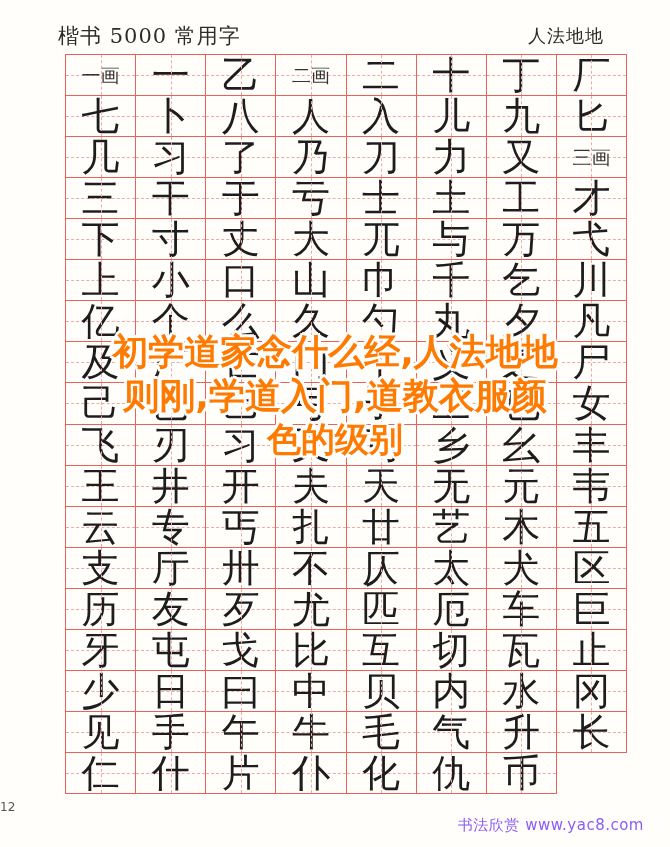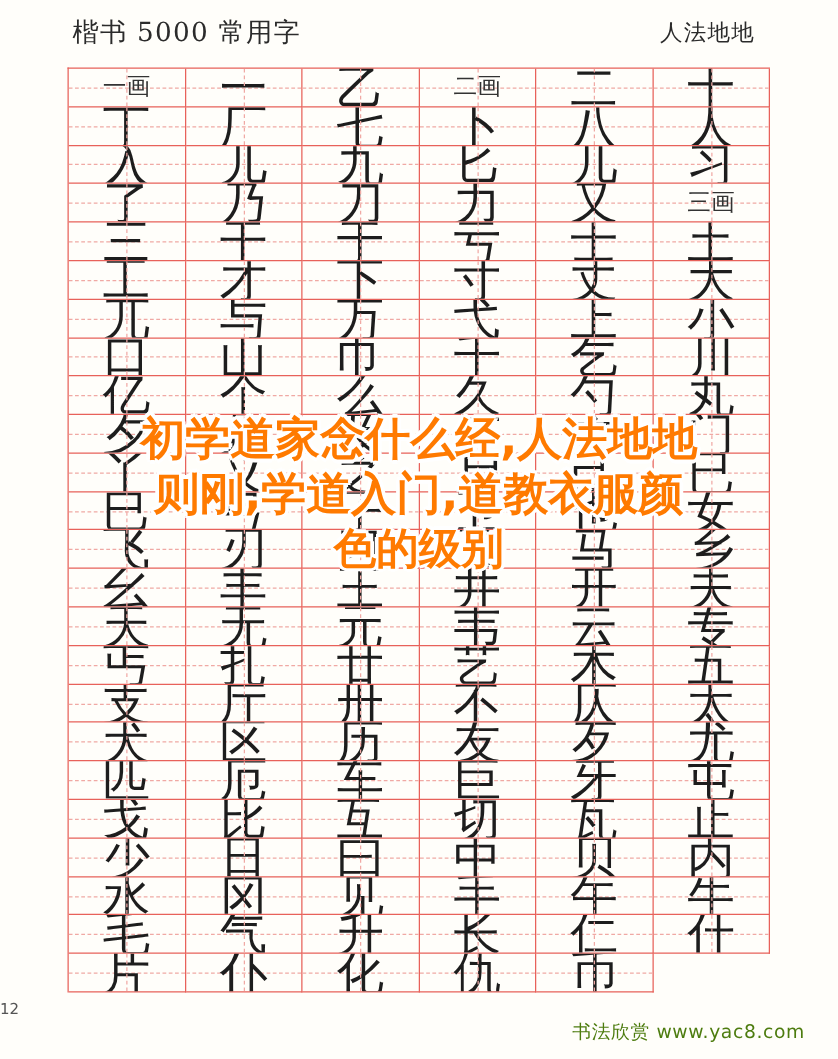--- a/index.html
+++ b/index.html
@@ -23,21 +23,21 @@
     position: absolute;
     left: 0; top: 0;
     width: 670px;
     height: 847px;
     background: #fffefa;
   }
 
   .sheet-header {
     position: absolute;
     left: 0;
-    top: 0;
+    top: 10px;
     width: 656px;
     height: 42px;
   }
   .sheet-title {
     position: absolute;
     left: 58px;
     top: 12px;
     font-family: "DejaVu Serif", serif;
     font-size: 21px;
     color: #2b2b2b;
@@ -51,26 +51,26 @@
     font-family: "DejaVu Serif", serif;
     font-size: 18px;
     color: #2b2b2b;
     letter-spacing: 1px;
     white-space: nowrap;
   }
 
   
   .grid {
     position: absolute;
-    left: 54px;
+    left: 65px;
     top: 54px;
     width: 562px;
     height: 740px;
     display: grid;
-    grid-template-columns: repeat(6, 1fr);
+    grid-template-columns: repeat(8, 1fr);
     grid-auto-rows: 1fr;
     border-left: 1.4px solid #e8615a;
     border-top: 1.4px solid #e8615a;
     box-sizing: border-box;
   }
   .cell {
     position: relative;
     border-right: 1.4px solid #e8615a;
     border-bottom: 1.4px solid #e8615a;
     box-sizing: border-box;
@@ -119,21 +119,21 @@
     font-size: 12px;
     color: #555;
   }
 
   .watermark {
     position: absolute;
     right: 26px;
     bottom: 12px;
     font-family: "DejaVu Sans", sans-serif;
     font-size: 15px;
-    color: #4d7c0f;
+    color: #8b5cf6;
     letter-spacing: 0.5px;
     white-space: nowrap;
   }
 
   
   .overlay {
     position: absolute;
     left: 0;
     top: 330px;
     width: 670px;

